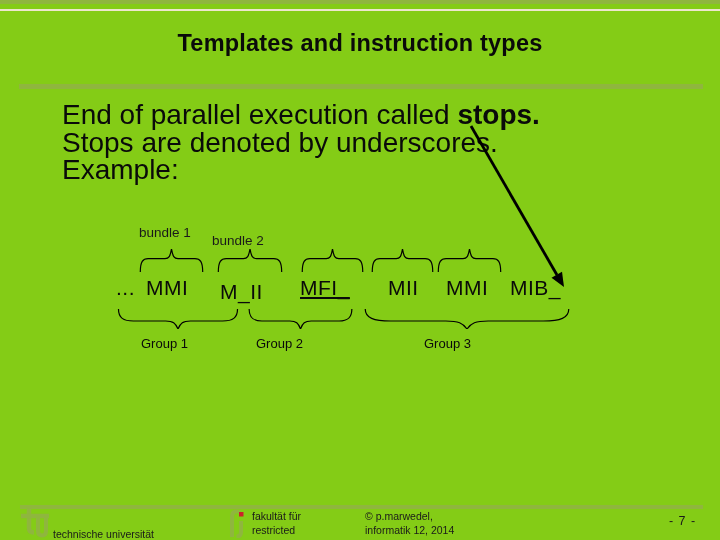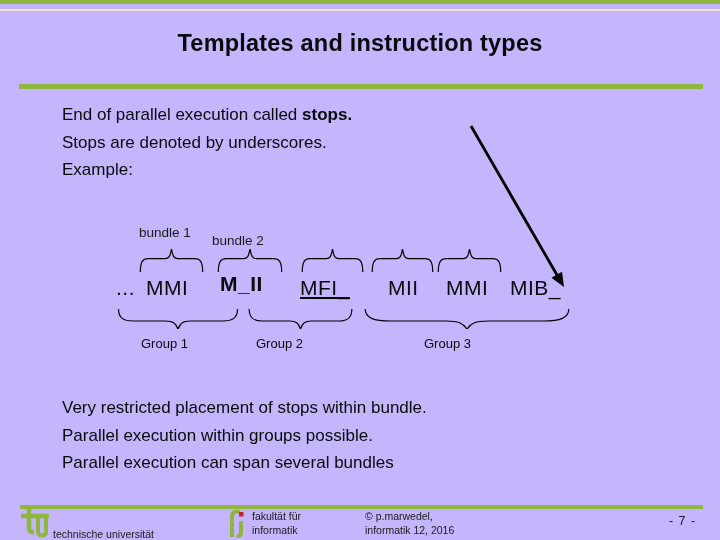--- a/index.html
+++ b/index.html
@@ -1,35 +1,35 @@
 <!DOCTYPE html>
 <html><head>
 <meta charset="utf-8">
 <style>
   * { margin: 0; padding: 0; box-sizing: border-box; }
   html, body { background: #888; }
   .slide {
     position: relative;
     width: 720px; height: 540px;
     margin: 0 auto;
-    background: #c4b5fd;
+    background: #84cc16;
     font-family: "Liberation Sans", sans-serif;
     color: #000;
     overflow: hidden;
   }
   .abs { position: absolute; }
   .green-bar { background: #8fb63e; }
   .cream-line { background: #ede6cd; }
   .slide-title {
     top: 30px; left: 0; width: 720px;
     text-align: center;
     font-size: 23.5px; font-weight: bold; color: #0a0a0a;
     letter-spacing: 0.2px;
   }
-  .para { font-size: 17px; line-height: 27.5px; color: #0a0a0a; }
+  .para { font-size: 28px; line-height: 27.5px; color: #0a0a0a; }
   .p1 { left: 62px; top: 101px; }
   .p2 { left: 62px; top: 394px; }
   .bundle-label { font-size: 13.5px; color: #1a1a1a; }
   .instr { font-size: 21px; color: #0a0a0a; letter-spacing: 0.5px; }
   .group-label { font-size: 13px; color: #0a0a0a; }
   .brace path { fill: none; stroke: #000; stroke-width: 1.2; vector-effect: non-scaling-stroke; }
   .arrow-overlay { left: 0; top: 0; pointer-events: none; }
   .footer-text { font-size: 10.5px; line-height: 13.5px; color: #1a1a1a; }
   .page-num { font-size: 12.5px; color: #1a1a1a; letter-spacing: 1px; }
   .logo path { fill: none; stroke: #8fb63e; stroke-linecap: butt; }
@@ -65,21 +65,21 @@
     </svg>
   <svg class="abs brace" style="left:371px; top:249px;" width="63" height="23" viewBox="0 0 100 24" preserveAspectRatio="none">
       <path d="M2,24 C2,13 6,10 14,10 L40,10 C46,10 48,8 50,0 C52,8 54,10 60,10 L86,10 C94,10 98,13 98,24"></path>
     </svg>
   <svg class="abs brace" style="left:437px; top:249px;" width="65" height="23" viewBox="0 0 100 24" preserveAspectRatio="none">
       <path d="M2,24 C2,13 6,10 14,10 L40,10 C46,10 48,8 50,0 C52,8 54,10 60,10 L86,10 C94,10 98,13 98,24"></path>
     </svg>
 
   <span class="abs instr" style="left:116px; top:276px;">...</span>
   <span class="abs instr" style="left:146px; top:276px;">MMI</span>
-  <span class="abs instr" style="left:220px; top:272px;font-weight:bold;">M_II</span>
+  <span class="abs instr" style="left:220px; top:280px;">M_II</span>
   <span class="abs instr" style="left:300px; top:276px;text-decoration:underline;">MFI_</span>
   <span class="abs instr" style="left:388px; top:276px;">MII</span>
   <span class="abs instr" style="left:446px; top:276px;">MMI</span>
   <span class="abs instr" style="left:510px; top:276px;">MIB_</span>
 
   <svg class="abs brace" style="left:116px; top:309px;" width="124" height="20" viewBox="0 0 100 20" preserveAspectRatio="none">
       <path d="M2,0 C2,9 6,12 14,12 L40,12 C46,12 48,14 50,20 C52,14 54,12 60,12 L86,12 C94,12 98,9 98,0"></path>
     </svg>
   <svg class="abs brace" style="left:247px; top:309px;" width="107" height="20" viewBox="0 0 100 20" preserveAspectRatio="none">
       <path d="M2,0 C2,9 6,12 14,12 L40,12 C46,12 48,14 50,20 C52,14 54,12 60,12 L86,12 C94,12 98,9 98,0"></path>
@@ -90,48 +90,43 @@
 
   <span class="abs group-label" style="left:141px; top:336px;">Group 1</span>
   <span class="abs group-label" style="left:256px; top:336px;">Group 2</span>
   <span class="abs group-label" style="left:424px; top:336px;text-align:center;">Group 3</span>
 
   <svg class="abs arrow-overlay" width="720" height="540" viewBox="0 0 720 540">
     <line x1="471" y1="126" x2="557" y2="275" stroke="#000" stroke-width="2.8"></line>
     <polygon points="564,287 551.5,277.8 562.0,271.7" fill="#000"></polygon>
   </svg>
 
-  <div class="abs para p2">
-    <div>Very restricted placement of stops within bundle.</div>
-    <div>Parallel execution within groups possible.</div>
-    <div>Parallel execution can span several bundles</div>
-  </div>
 
   <div class="abs green-bar" style="left:20px; top:505px; width:683px; height:4px;"></div>
 
   <svg class="abs logo" style="left:21px; top:506px;" width="28" height="32" viewBox="0 0 28 32">
     <path d="M8,0 V22 Q8,26.5 13,26.5" stroke-width="4.5"></path>
     <path d="M0,10 H28" stroke-width="4.5"></path>
     <path d="M17,10 V25 Q17,29.5 21,29.5 Q25,29.5 25,25 V10" stroke-width="4"></path>
   </svg>
   <div class="abs footer-text" style="left:53px; top:528px;">
     <div>technische universität</div>
     <div>dortmund</div>
   </div>
 
   <svg class="abs logo" style="left:224px; top:508px;" width="22" height="30" viewBox="0 0 22 30">
     <path d="M16,4 Q8,1.5 8,9 V29" stroke-width="4"></path>
     <path d="M17,13 V24 Q17,28.5 12.5,28.5" stroke-width="4"></path>
     <rect x="15" y="4" width="4.5" height="4.5" fill="#cc2229" stroke="none"></rect>
   </svg>
   <div class="abs footer-text" style="left:252px; top:510px;">
     <div>fakultät für</div>
-    <div>informatik</div>
+    <div>restricted</div>
   </div>
 
   <div class="abs footer-text" style="left:365px; top:510px;">
     <div>© p.marwedel,</div>
-    <div>informatik 12,  2016</div>
+    <div>informatik 12,  2014</div>
   </div>
 
   <div class="abs page-num" style="left:655px; top:514px; width:55px; text-align:center;">- 7 -</div>
 
 </div>
 
 </body></html>

